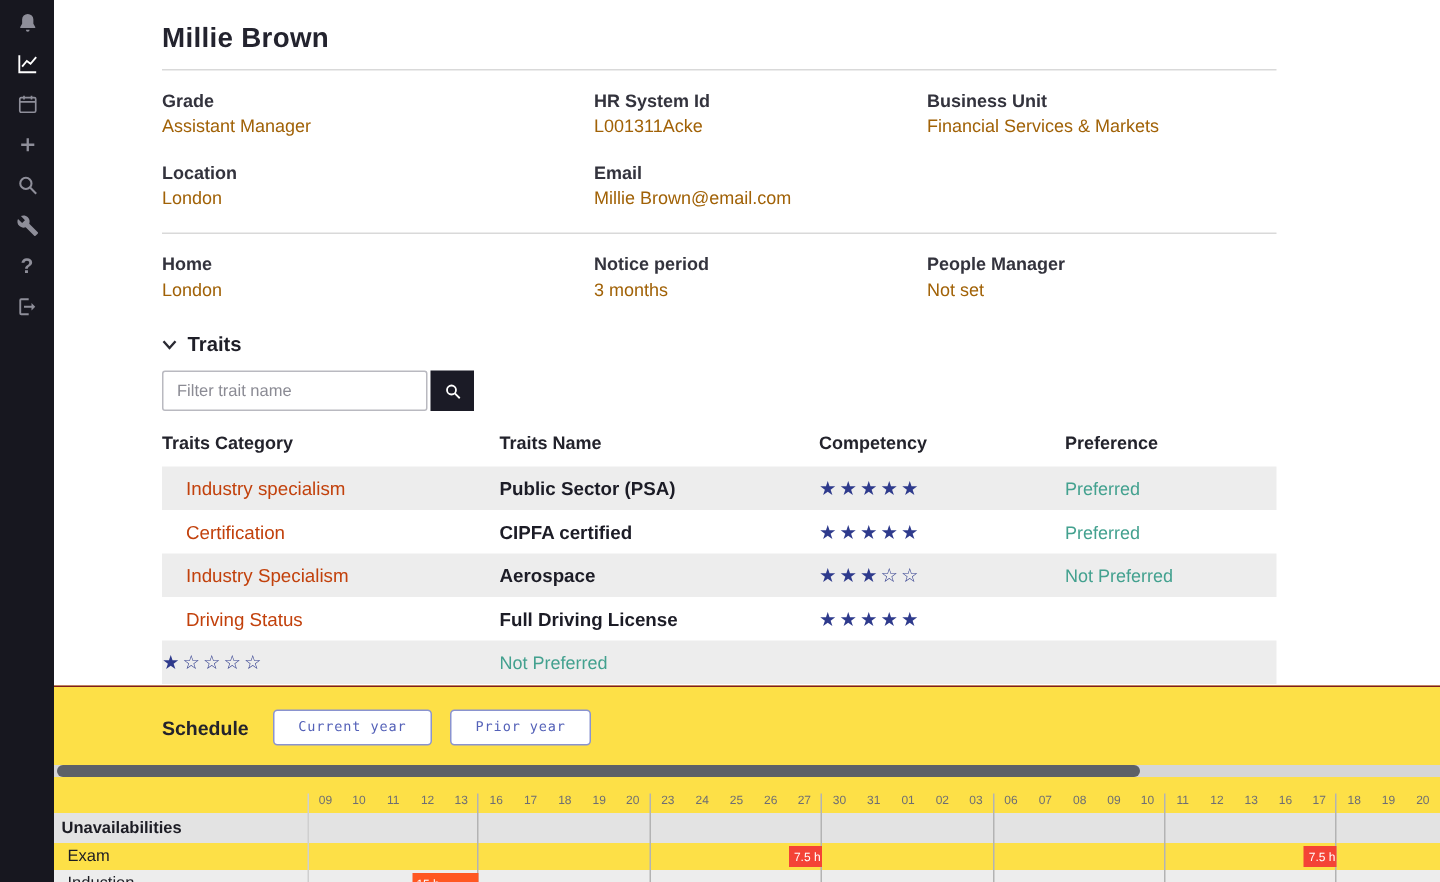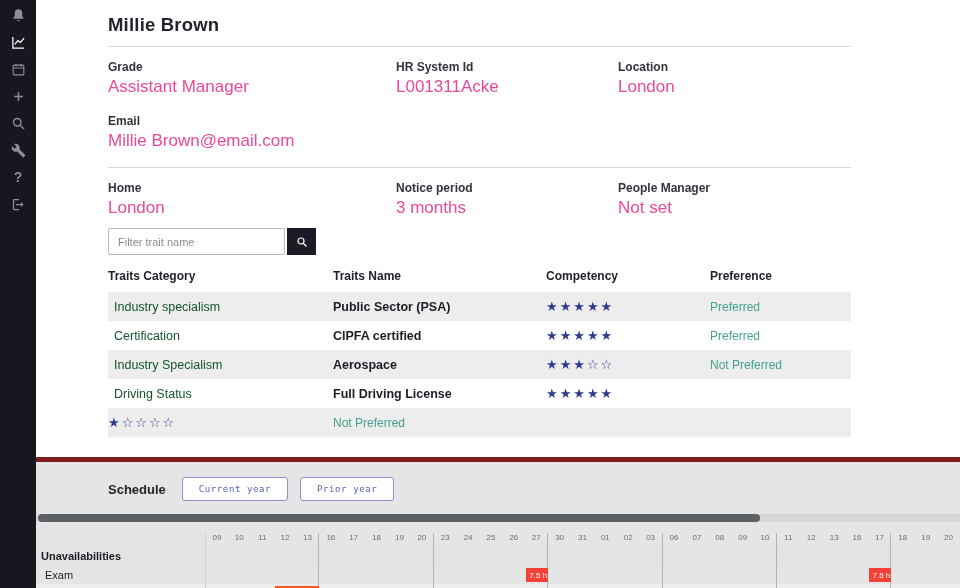--- a/index.html
+++ b/index.html
@@ -16,44 +16,44 @@
   .side-icon.txt { font-size:14px; font-weight:700; }
 
   
   .main { position:absolute; left:36px; top:0; right:0; height:457px; overflow:hidden; background:#fff; }
   .inner { margin-left:72px; width:743px; }
   .page-title { margin-top:14px; font-size:18.5px; font-weight:700; color:#23232e; letter-spacing:.2px; }
   .divider { border-top:1px solid #d9d9d9; margin-top:10px; }
   .fields-grid { display:grid; grid-template-columns:288px 222px 233px; row-gap:4px; }
   .field { padding-top:13px; }
   .f-label { font-size:12px; font-weight:700; color:#33333d; margin-bottom:3px; }
-  .f-value { font-size:17px; color:#ec4899; }
+  .f-value { font-size:12px; color:#a16207; }
 
   .traits-title { display:flex; align-items:center; gap:7px; margin-top:22px;
                   font-weight:700; font-size:13.5px; color:#1f1f28; }
   .filter-row { display:flex; align-items:stretch; margin-top:10px; }
   .filter-input { width:177px; height:27px; border:1px solid #b9b9c0; border-radius:2px;
                   padding:0 9px; font-size:11px; color:#333; font-family:inherit; }
   .filter-input::placeholder { color:#8b8b94; }
   .filter-btn { width:29px; height:27px; background:#1b1b26; border:none; margin-left:2px;
                 display:flex; align-items:center; justify-content:center; cursor:pointer; }
 
   .traits-cols { display:grid; grid-template-columns:225px 213px 164px 1fr; }
   #traits-head { padding:14px 0 9px; }
   .th { font-size:12px; font-weight:700; color:#23232c; }
   .t-row { display:grid; grid-template-columns:225px 213px 164px 1fr; height:29px; align-items:center; cursor:pointer; }
   .t-row.shade { background:#ededed; }
-  .td.cat  { padding-left:6px; font-size:12.5px; color:#14532d; }
+  .td.cat  { padding-left:16px; font-size:12.5px; color:#c2410c; }
   .td.name { font-weight:700; font-size:12.5px; color:#1c1c26; }
   .td.stars{ font-size:13px; letter-spacing:2px; }
   .td.pref { font-size:12px; }
 
   
-  .schedule { position:absolute; left:36px; right:0; top:457px; bottom:0; border-top:5px solid #7f1d1d;
-              background:#e5e5e5; overflow:hidden; }
+  .schedule { position:absolute; left:36px; right:0; top:457px; bottom:0; border-top:1px solid #7f1d1d;
+              background:#fde047; overflow:hidden; }
   .sched-top { display:flex; align-items:center; padding:12px 0 0 72px; gap:16px; height:42px; }
   .sched-label { font-size:13px; font-weight:700; color:#23232c; }
   .sched-btns { display:flex; gap:12px; }
   .sched-btn { font-family:"DejaVu Sans Mono",monospace; font-size:9px; color:#5461b8; background:#fff;
                border:1px solid #8a93cf; border-radius:3px; padding:6px 16px; letter-spacing:.6px; cursor:pointer; }
 
   .hscroll { margin-top:10px; height:8px; background:#d6d6d6; position:relative; cursor:pointer; }
   .hscroll .thumb { position:absolute; left:2px; top:0; height:8px; width:722px; background:#5d6167; border-radius:4px; }
 
   .tl-grid { display:grid; grid-template-columns:169px repeat(33,1fr); }
@@ -132,20 +132,24 @@
           <div class="fields-grid">
             <div class="field">
               <div class="f-label">Grade</div>
               <div class="f-value">Assistant Manager</div>
             </div>
             <div class="field">
               <div class="f-label">HR System Id</div>
               <div class="f-value">L001311Acke</div>
             </div>
             <div class="field">
+              <div class="f-label">Business Unit</div>
+              <div class="f-value">Financial Services &amp; Markets</div>
+            </div>
+            <div class="field">
               <div class="f-label">Location</div>
               <div class="f-value">London</div>
             </div>
             <div class="field">
               <div class="f-label">Email</div>
               <div class="f-value">Millie Brown@email.com</div>
             </div>
           </div>
           <div class="divider" style="margin-top: 16px;"></div>
           <div class="fields-grid">
@@ -157,20 +161,26 @@
               <div class="f-label">Notice period</div>
               <div class="f-value">3 months</div>
             </div>
             <div class="field">
               <div class="f-label">People Manager</div>
               <div class="f-value">Not set</div>
             </div>
           </div>
         </div>
 
+      <div class="traits-title">
+        <svg width="10" height="8" viewBox="0 0 10 8">
+            <path d="M1 1.5l4 4.5 4-4.5" fill="none" stroke="#2a2a33" stroke-width="1.6"></path>
+          </svg>
+        <span>Traits</span>
+      </div>
 
       <div class="filter-row">
         <input class="filter-input" type="text" placeholder="Filter trait name" style="">
         <button class="filter-btn">
           <svg width="12" height="12" viewBox="0 0 24 24">
               <circle cx="10" cy="10" r="6" fill="none" stroke="#fff" stroke-width="2.4"></circle>
               <path d="M14.5 14.5L21 21" stroke="#fff" stroke-width="2.4"></path>
             </svg>
         </button>
       </div>

